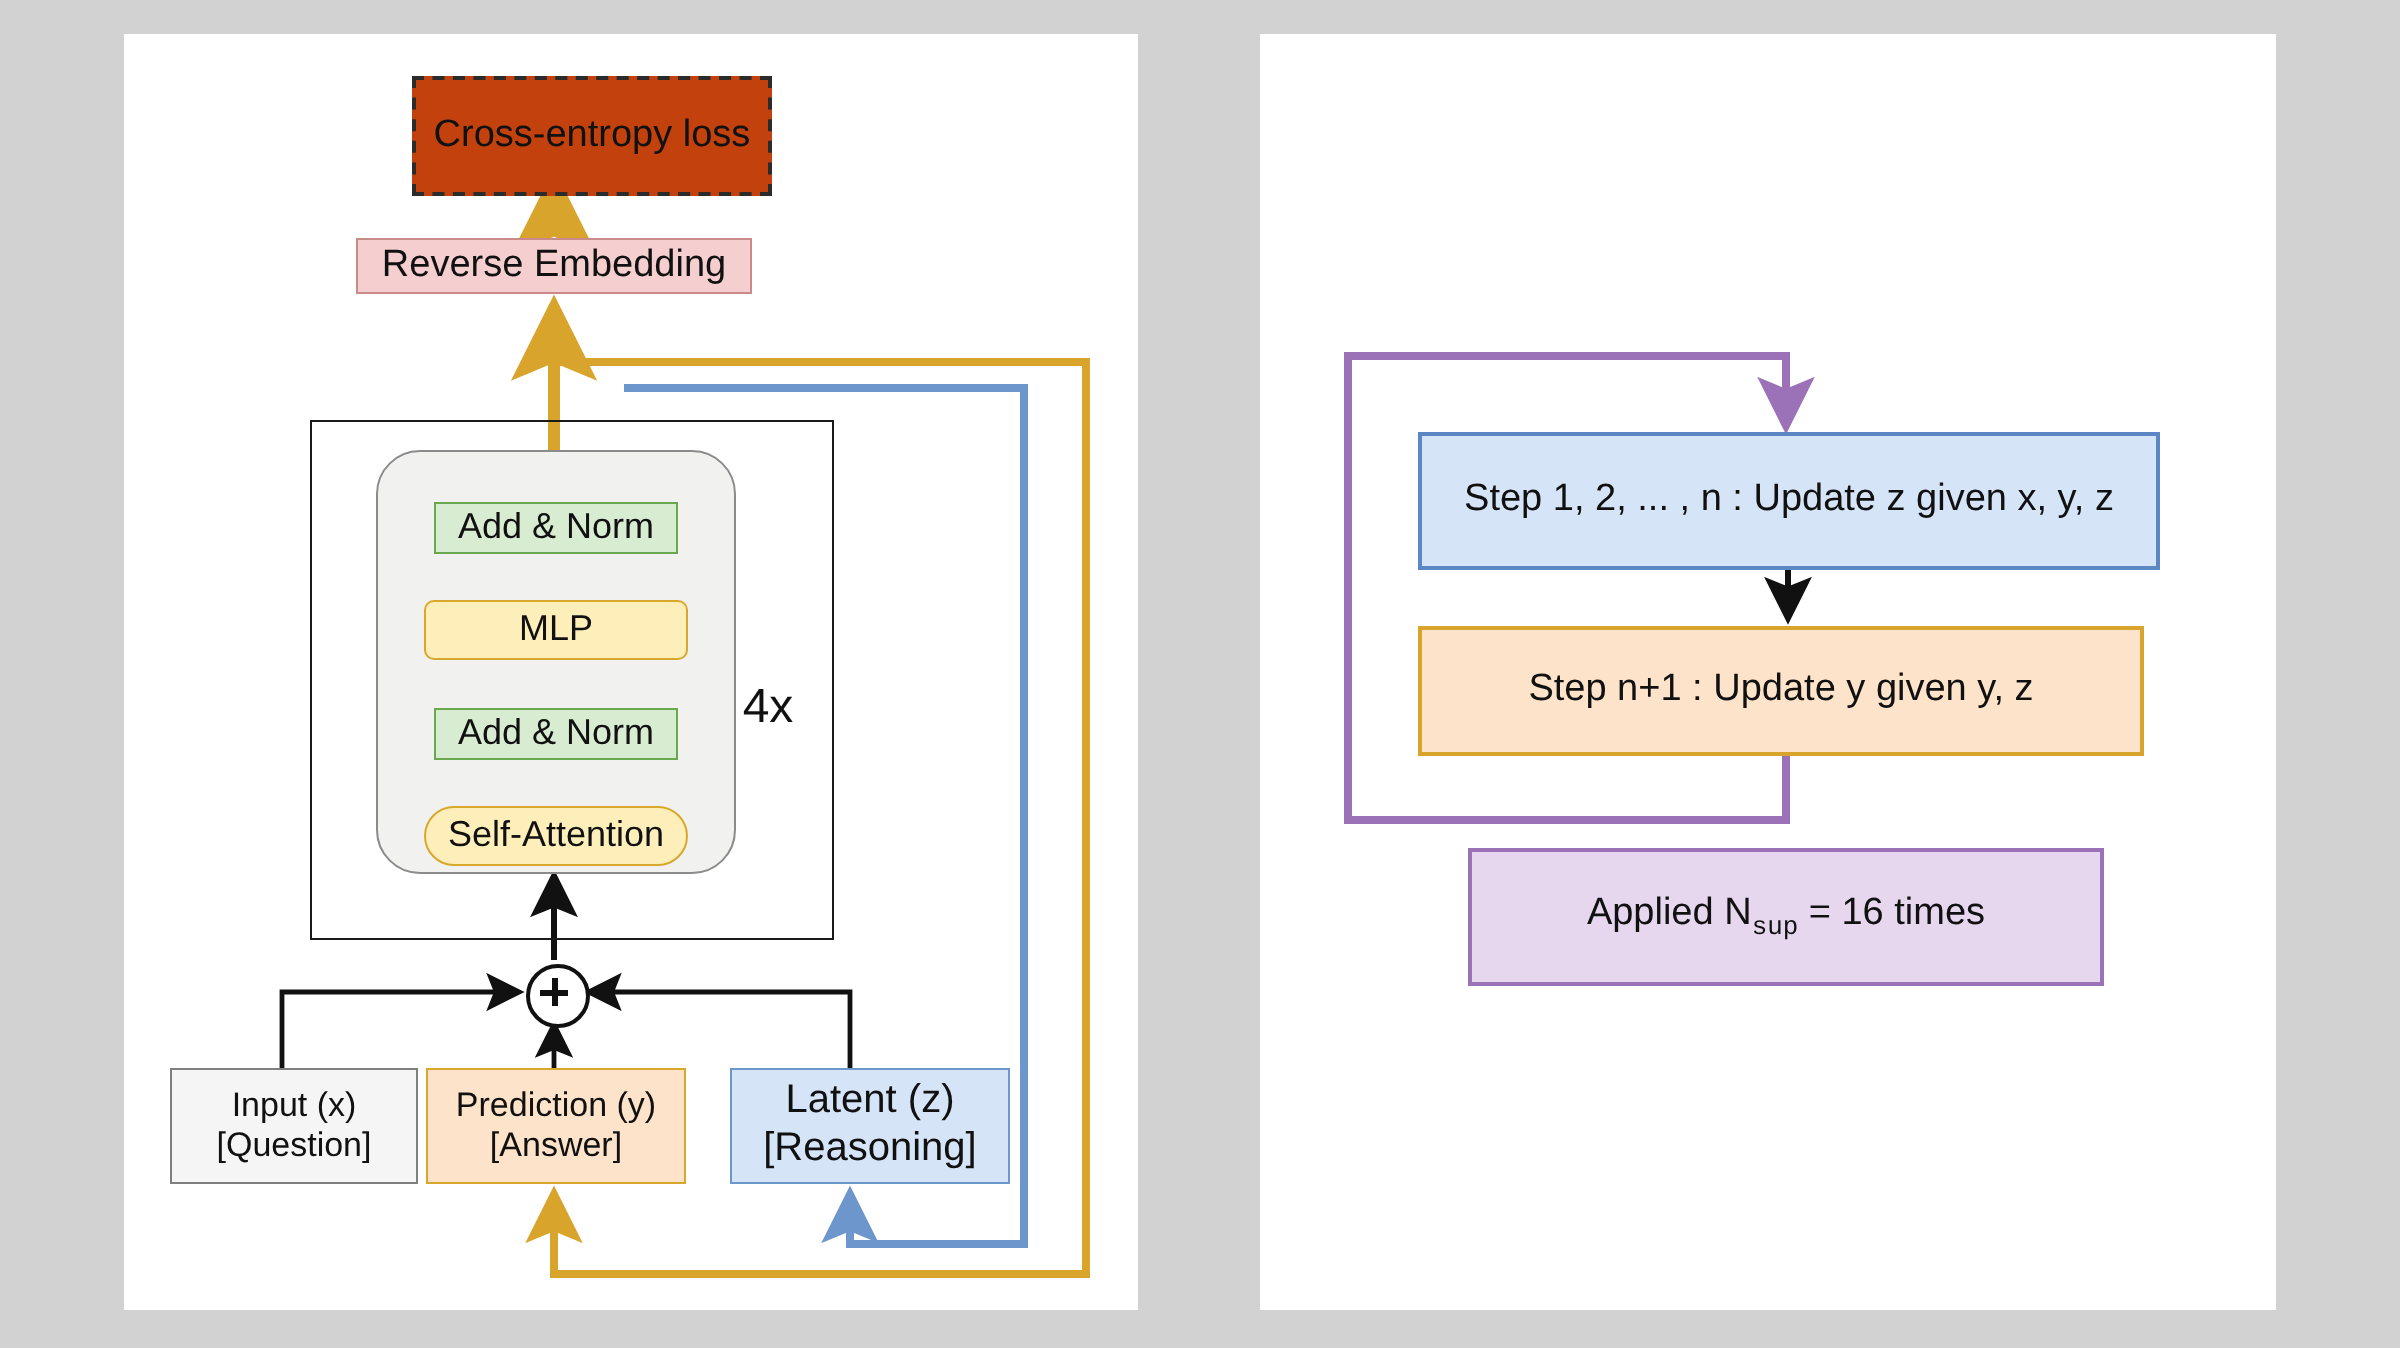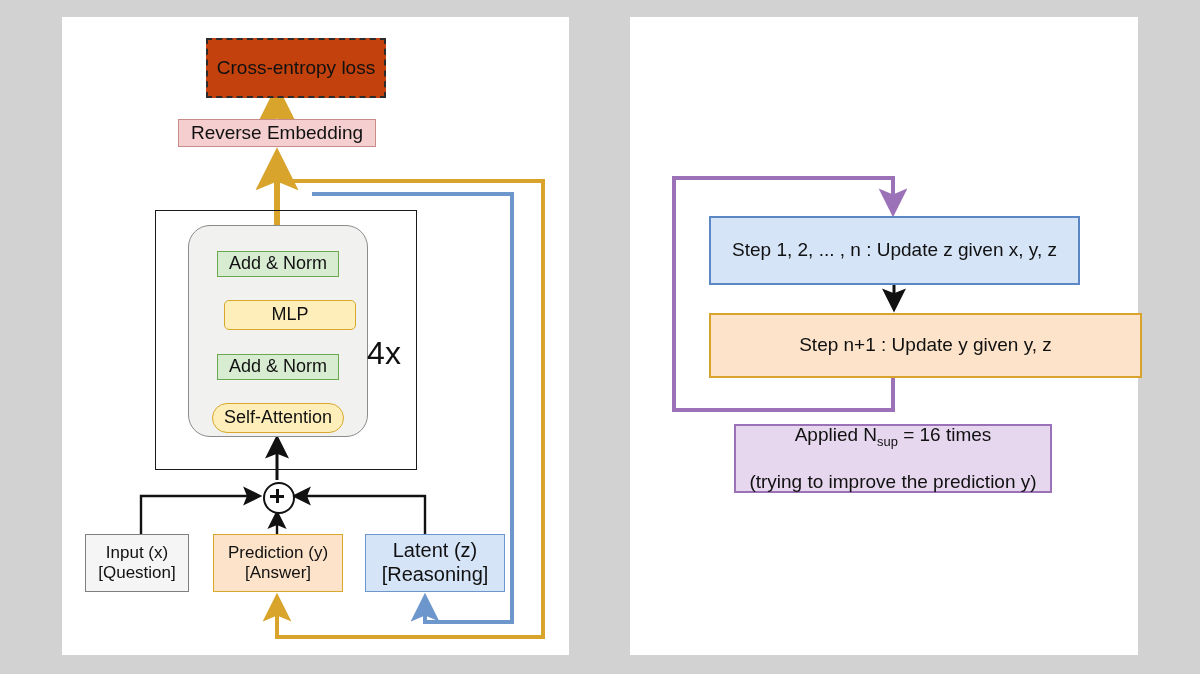--- a/index.html
+++ b/index.html
@@ -32,56 +32,56 @@
   #reverse-embedding{left:178px;top:119px;width:198px;height:28px;
     background:#f5cfcf;border:1.6px solid #c98a8a;font-size:19px;}
 
   #block-outer{left:155px;top:210px;width:262px;height:260px;
     border:1.6px solid #1a1a1a;background:transparent;}
   #block-inner{left:188px;top:225px;width:180px;height:212px;
     border:1.6px solid #8b8b8b;border-radius:22px;background:#f1f2f0;}
 
   #addnorm-top{left:217px;top:251px;width:122px;height:26px;
     background:#d8ecd2;border:1.5px solid #6aa84f;font-size:18px;}
-  #mlp{left:224px;top:300px;width:132px;height:30px;
+  #mlp{left:212px;top:300px;width:132px;height:30px;
     background:#fdeeba;border:1.5px solid #d9a72c;border-radius:5px;font-size:18px;}
   #addnorm-bot{left:217px;top:354px;width:122px;height:26px;
     background:#d8ecd2;border:1.5px solid #6aa84f;font-size:18px;}
   #self-attention{left:212px;top:403px;width:132px;height:30px;
     background:#fdeeba;border:1.5px solid #d9a72c;border-radius:15px;font-size:18px;}
 
-  #repeat-label{left:366px;top:338px;width:36px;height:32px;font-size:32px;}
+  #repeat-label{left:366px;top:338px;width:36px;height:32px;font-size:24px;}
 
-  #input-x{left:85px;top:534px;width:104px;height:58px;
+  #input-x{left:85px;top:534px;width:124px;height:58px;
     background:#f5f5f5;border:1.6px solid #7f7f7f;font-size:17px;text-align:center;}
   #prediction-y{left:213px;top:534px;width:130px;height:58px;
     background:#fce3c9;border:1.8px solid #d9a72c;font-size:17px;}
   #latent-z{left:365px;top:534px;width:140px;height:58px;
     background:#d6e4f7;border:1.8px solid #6d96cc;font-size:20px;}
 
   
   #plus-node{
     position:absolute;left:263px;top:482px;width:28px;height:28px;
     border:2px solid #111;border-radius:50%;background:#fff;
   }
   #plus-node:before,#plus-node:after{
     content:"";position:absolute;background:#111;
   }
   #plus-node:before{left:5px;top:11px;width:14px;height:2.6px;}
   #plus-node:after{top:5px;left:11px;height:14px;width:2.6px;}
 
   
   #step-z{left:709px;top:216px;width:371px;height:69px;
     background:#d6e4f7;border:2px solid #5b87c4;font-size:19px;}
-  #step-y{left:709px;top:313px;width:433px;height:65px;
+  #step-y{left:709px;top:313px;width:363px;height:65px;
     background:#fce3c9;border:2.5px solid #d9a42c;font-size:19px;text-align:center;}
   #applied-nsup{left:734px;top:424px;width:318px;height:69px;
     background:#e6d7ef;border:2.5px solid #9b72b8;font-size:19px;}
 
-  .sub{font-size:0.68em;vertical-align:sub;}
+  .sub{font-size:0.68em;vertical-align:sub;font-family:Liberation Mono, monospace;}
 
   svg.overlay{position:absolute;left:0;top:0;width:1200px;height:674px;
     pointer-events:none;}
 </style>
 </head>
 <body>
 
 <div class="panel" id="left-panel"></div>
 <div class="panel" id="right-panel"></div>
 
@@ -157,15 +157,14 @@
 
 <div class="node" id="step-y">
   <div>
     <div>Step n+1 : Update y given y, z</div>
   </div>
 </div>
 
 <div class="node" id="applied-nsup">
   <div>
     <div><span>Applied N</span><span class="sub">sup</span><span> = 16 times</span></div>
-    <div>(trying to improve the prediction y)</div>
   </div>
 </div>
 
 </body></html>

